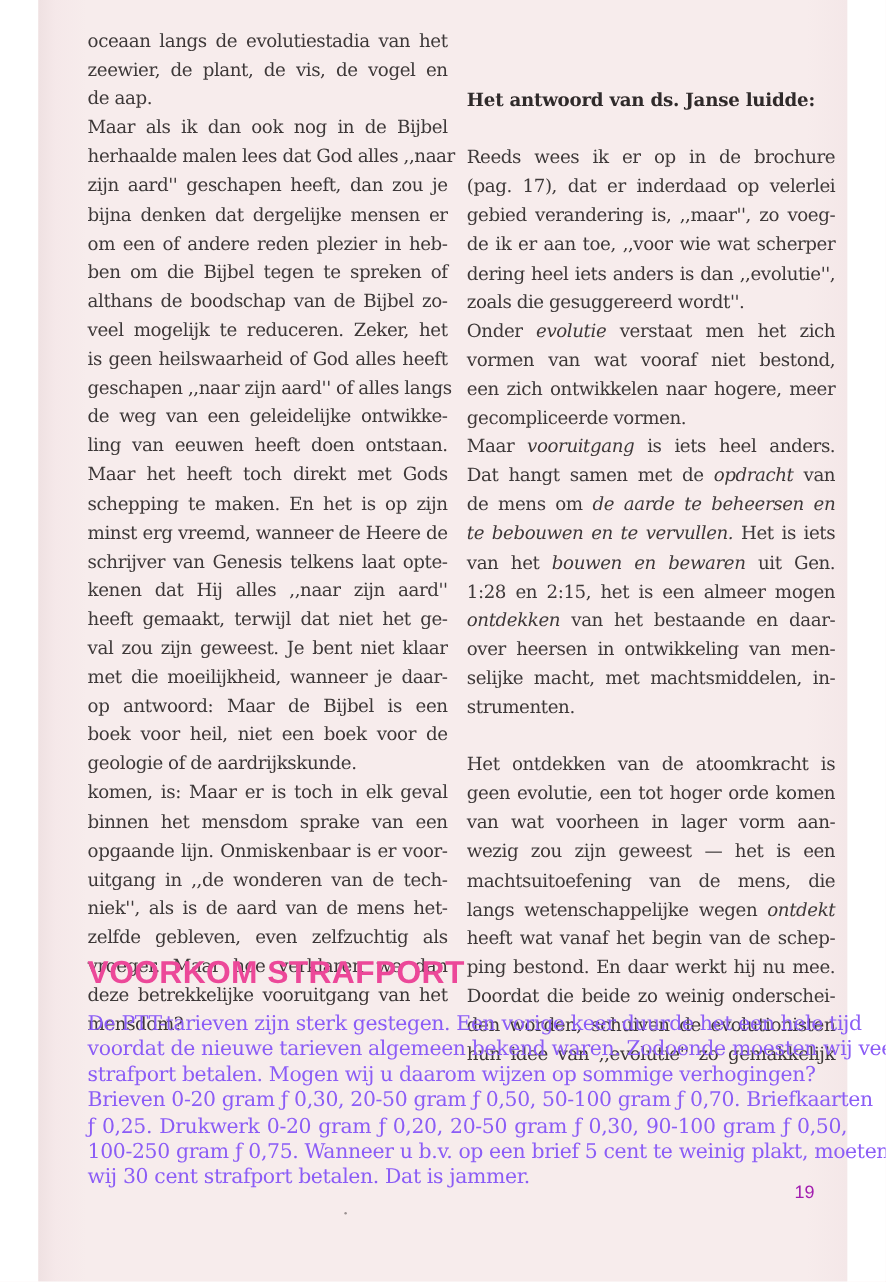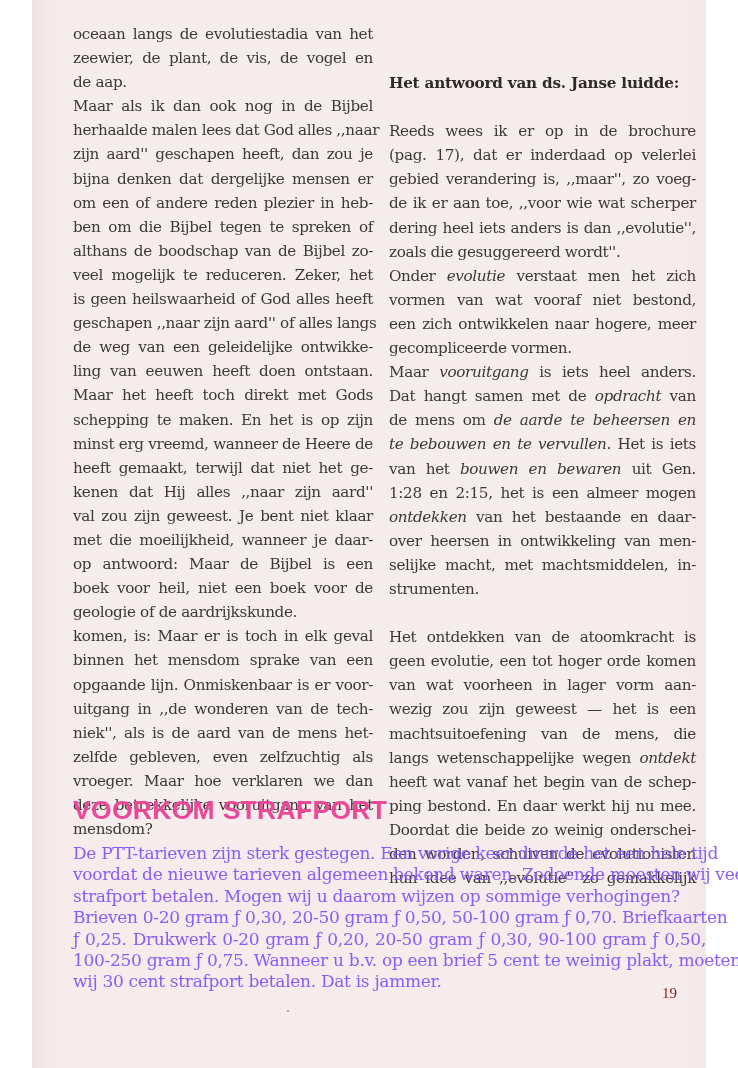--- a/index.html
+++ b/index.html
@@ -86,23 +86,23 @@
     line-height: 21.4px;
   }
   .col-full .line {
     height: 21.4px;
     letter-spacing: -0.3px;
   }
   .page-number {
     position: absolute;
     left: 662px;
     top: 985px;
-    font-family: Liberation Serif, serif;
+    font-family: Liberation Sans, sans-serif;
     font-size: 15px;
-    color: #7f1d1d;
+    color: #a21caf;
   }
   .speck {
     position: absolute;
     left: 287px;
     top: 1010px;
     width: 2px;
     height: 2px;
     background: #9a9090;
     border-radius: 50%;
   }
@@ -124,22 +124,23 @@
   <span class="line">ben om die Bijbel tegen te spreken of</span>
   <span class="line">althans de boodschap van de Bijbel zo-</span>
   <span class="line">veel mogelijk te reduceren. Zeker, het</span>
   <span class="line">is geen heilswaarheid of God alles heeft</span>
   <span class="line">geschapen ,,naar zijn aard'' of alles langs</span>
   <span class="line">de weg van een geleidelijke ontwikke-</span>
   <span class="line">ling van eeuwen heeft doen ontstaan.</span>
   <span class="line">Maar het heeft toch direkt met Gods</span>
   <span class="line">schepping te maken. En het is op zijn</span>
   <span class="line">minst erg vreemd, wanneer de Heere de</span>
+  <span class="line">schrijver van Genesis telkens laat opte-</span>
+  <span class="line">kenen dat Hij alles ,,naar zijn aard''</span>
   <span class="line">heeft gemaakt, terwijl dat niet het ge-</span>
-  <span class="line">kenen dat Hij alles ,,naar zijn aard''</span>
   <span class="line">val zou zijn geweest. Je bent niet klaar</span>
   <span class="line">met die moeilijkheid, wanneer je daar-</span>
   <span class="line">op antwoord: Maar de Bijbel is een</span>
   <span class="line">boek voor heil, niet een boek voor de</span>
   <span class="line last">geologie of de aardrijkskunde.</span>
   <span class="line">komen, is: Maar er is toch in elk geval</span>
   <span class="line">binnen het mensdom sprake van een</span>
   <span class="line">opgaande lijn. Onmiskenbaar is er voor-</span>
   <span class="line">uitgang in ,,de wonderen van de tech-</span>
   <span class="line">niek'', als is de aard van de mens het-</span>

